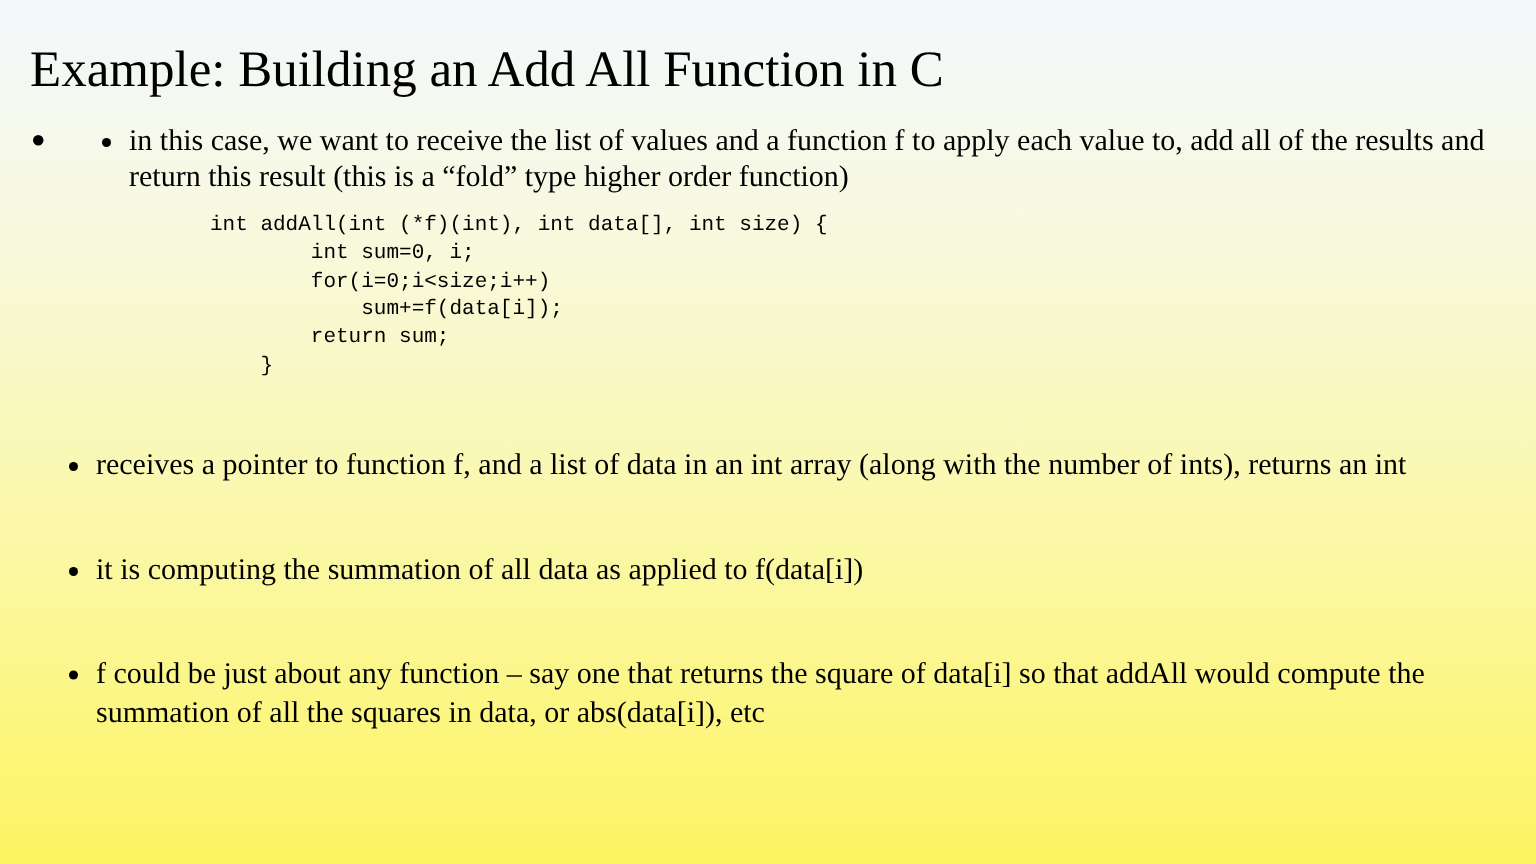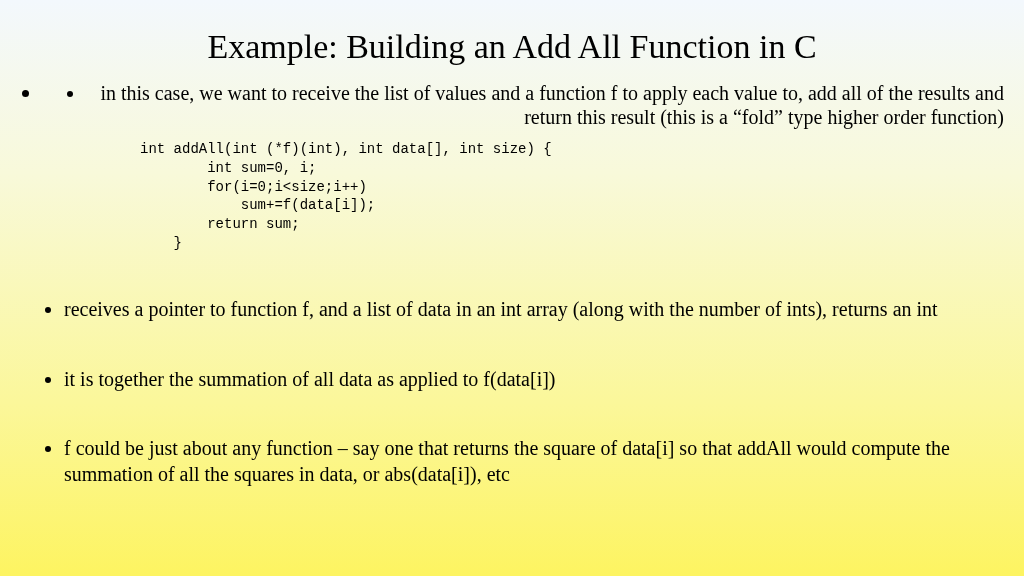--- a/index.html
+++ b/index.html
@@ -10,39 +10,38 @@
     overflow: hidden;
   }
   body {
     background: linear-gradient(to bottom, #f3f8fd 0%, #f8f9da 30%, #fbf79a 70%, #fdf461 100%);
     font-family: "Times New Roman", Times, serif;
     color: #000;
     box-sizing: border-box;
     padding: 28px 20px 0 20px;
   }
   .title {
-    text-align: center;
+    text-align: left;
     font-size: 34px;
     font-weight: normal;
     margin: 0 0 14px 0;
   }
   ul.top {
     margin: 0;
     padding-left: 22px;
     list-style-type: disc;
     font-size: 22px;
     line-height: 1.22;
   }
   ul.sub {
     margin: 4px 0 0 0;
     padding-left: 44px;
     list-style-type: disc;
     font-size: 20px;
     line-height: 1.22;
-    text-align: right;
   }
   ul.sub2 {
     margin: 6px 0 0 0;
     padding-left: 44px;
     list-style-type: disc;
     font-size: 20px;
     line-height: 1.28;
   }
   ul.sub2 > li {
     margin-bottom: 4px;
@@ -71,15 +70,15 @@
 
 <div class="code">int addAll(int (*f)(int), int data[], int size) {
         int sum=0, i;
         for(i=0;i&lt;size;i++)
             sum+=f(data[i]);
         return sum;
     }</div>
 
 <ul class="sub2">
   <li>receives a pointer to function f, and a list of data in an int array (along with the number of ints), returns an int</li>
-  <li>it is together the summation of all data as applied to f(data[i])</li>
+  <li>it is computing the summation of all data as applied to f(data[i])</li>
   <li>f could be just about any function – say one that returns the square of data[i] so that addAll would compute the summation of all the squares in data, or abs(data[i]), etc</li>
 </ul>
 
 </body></html>

